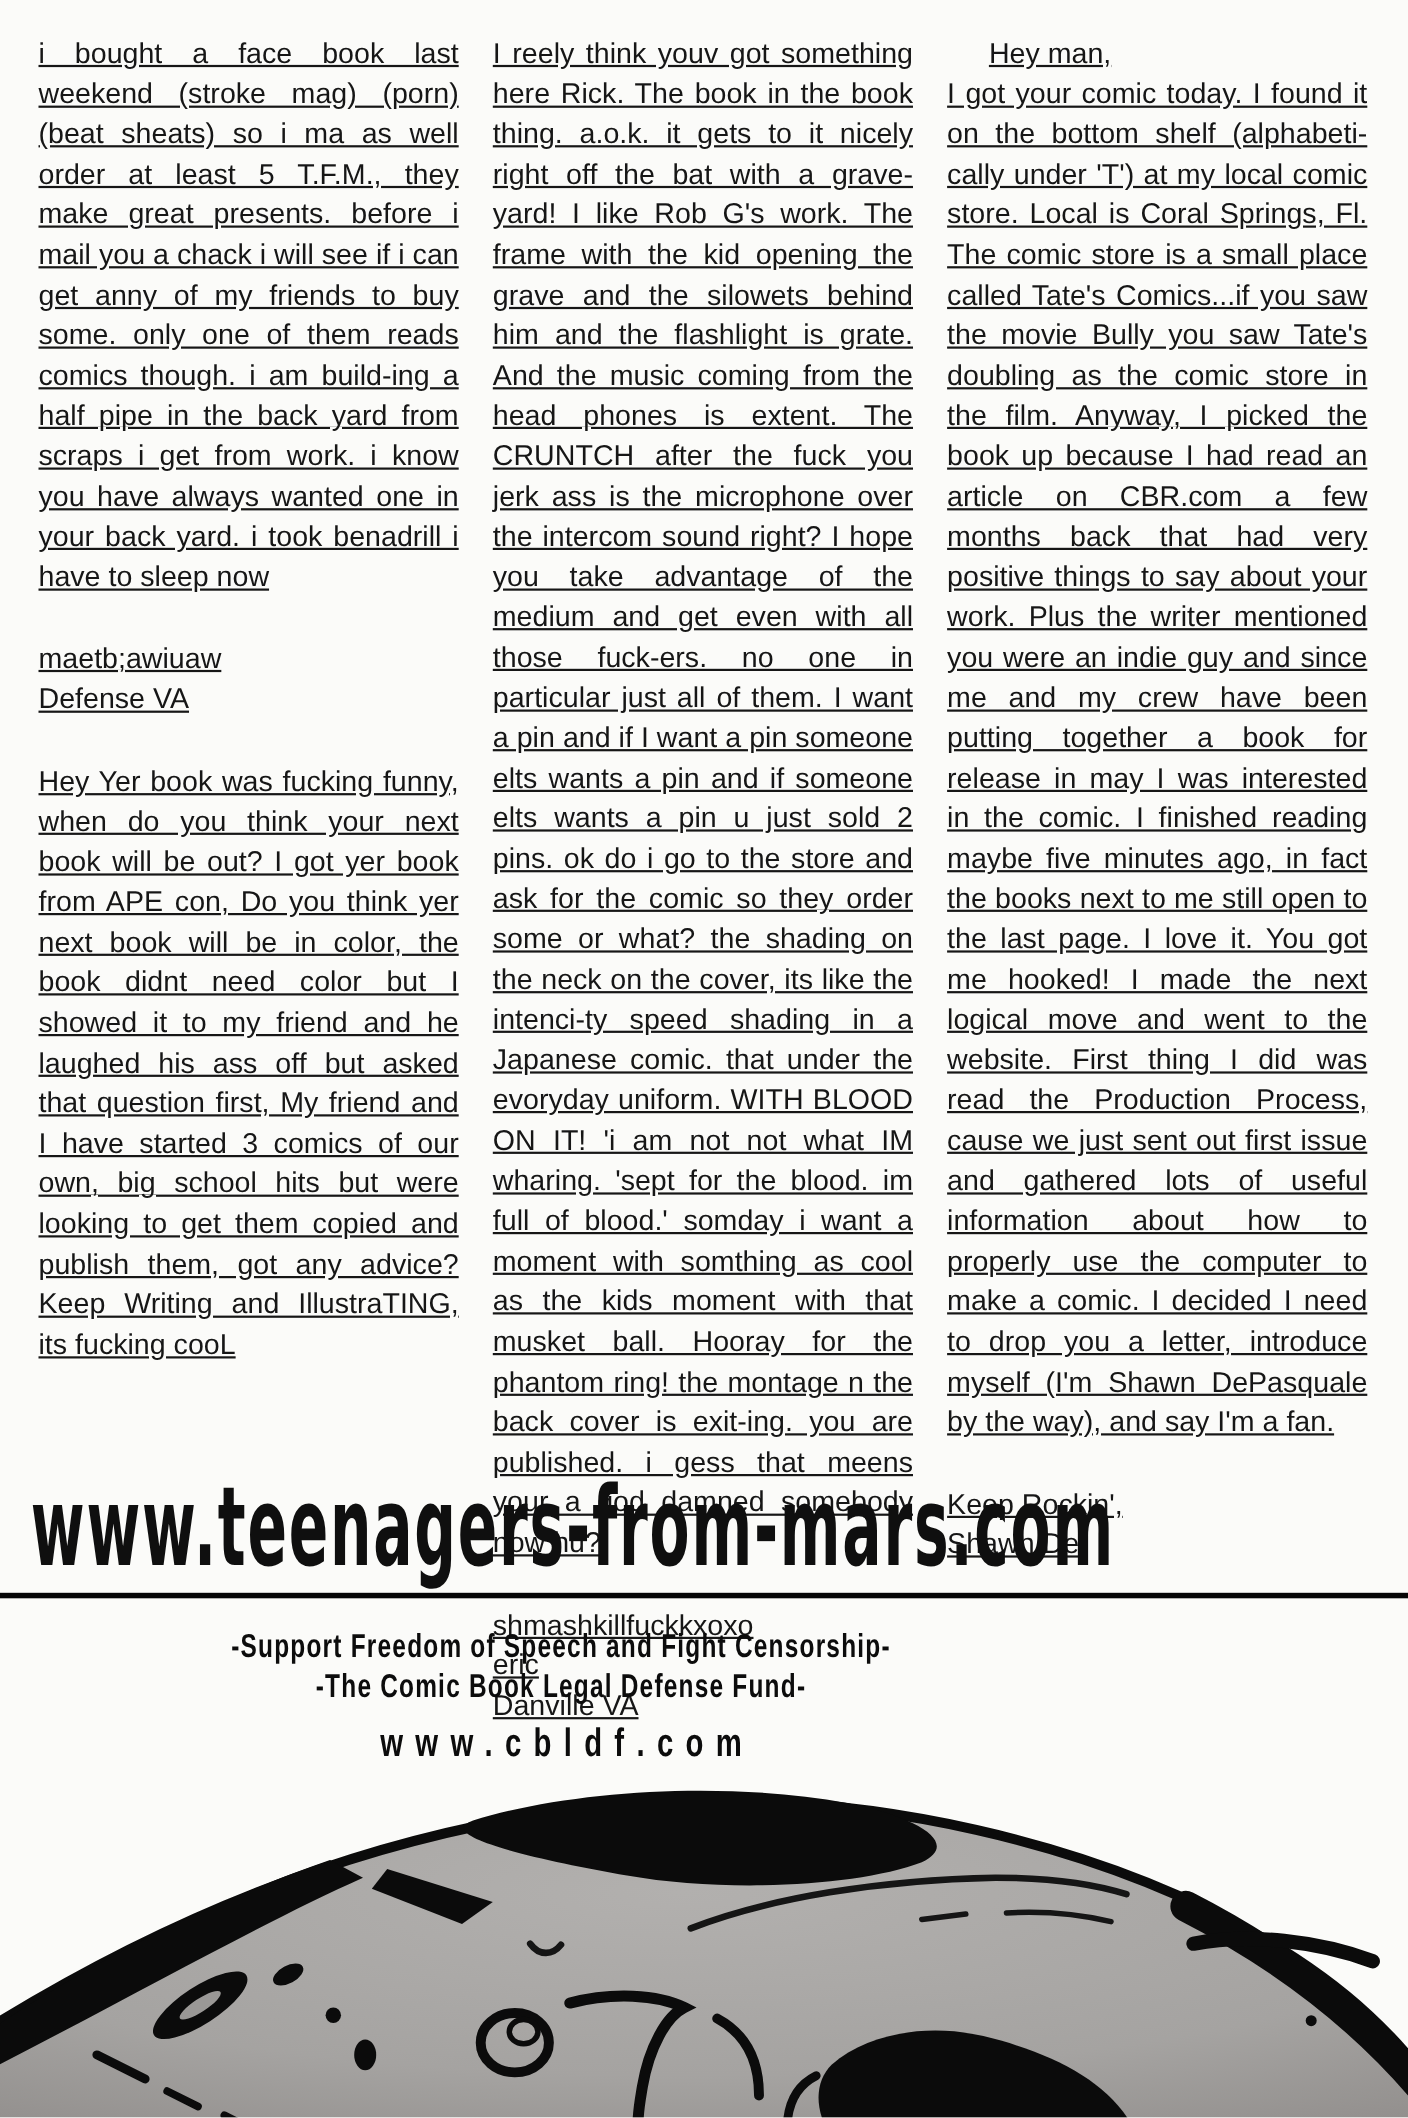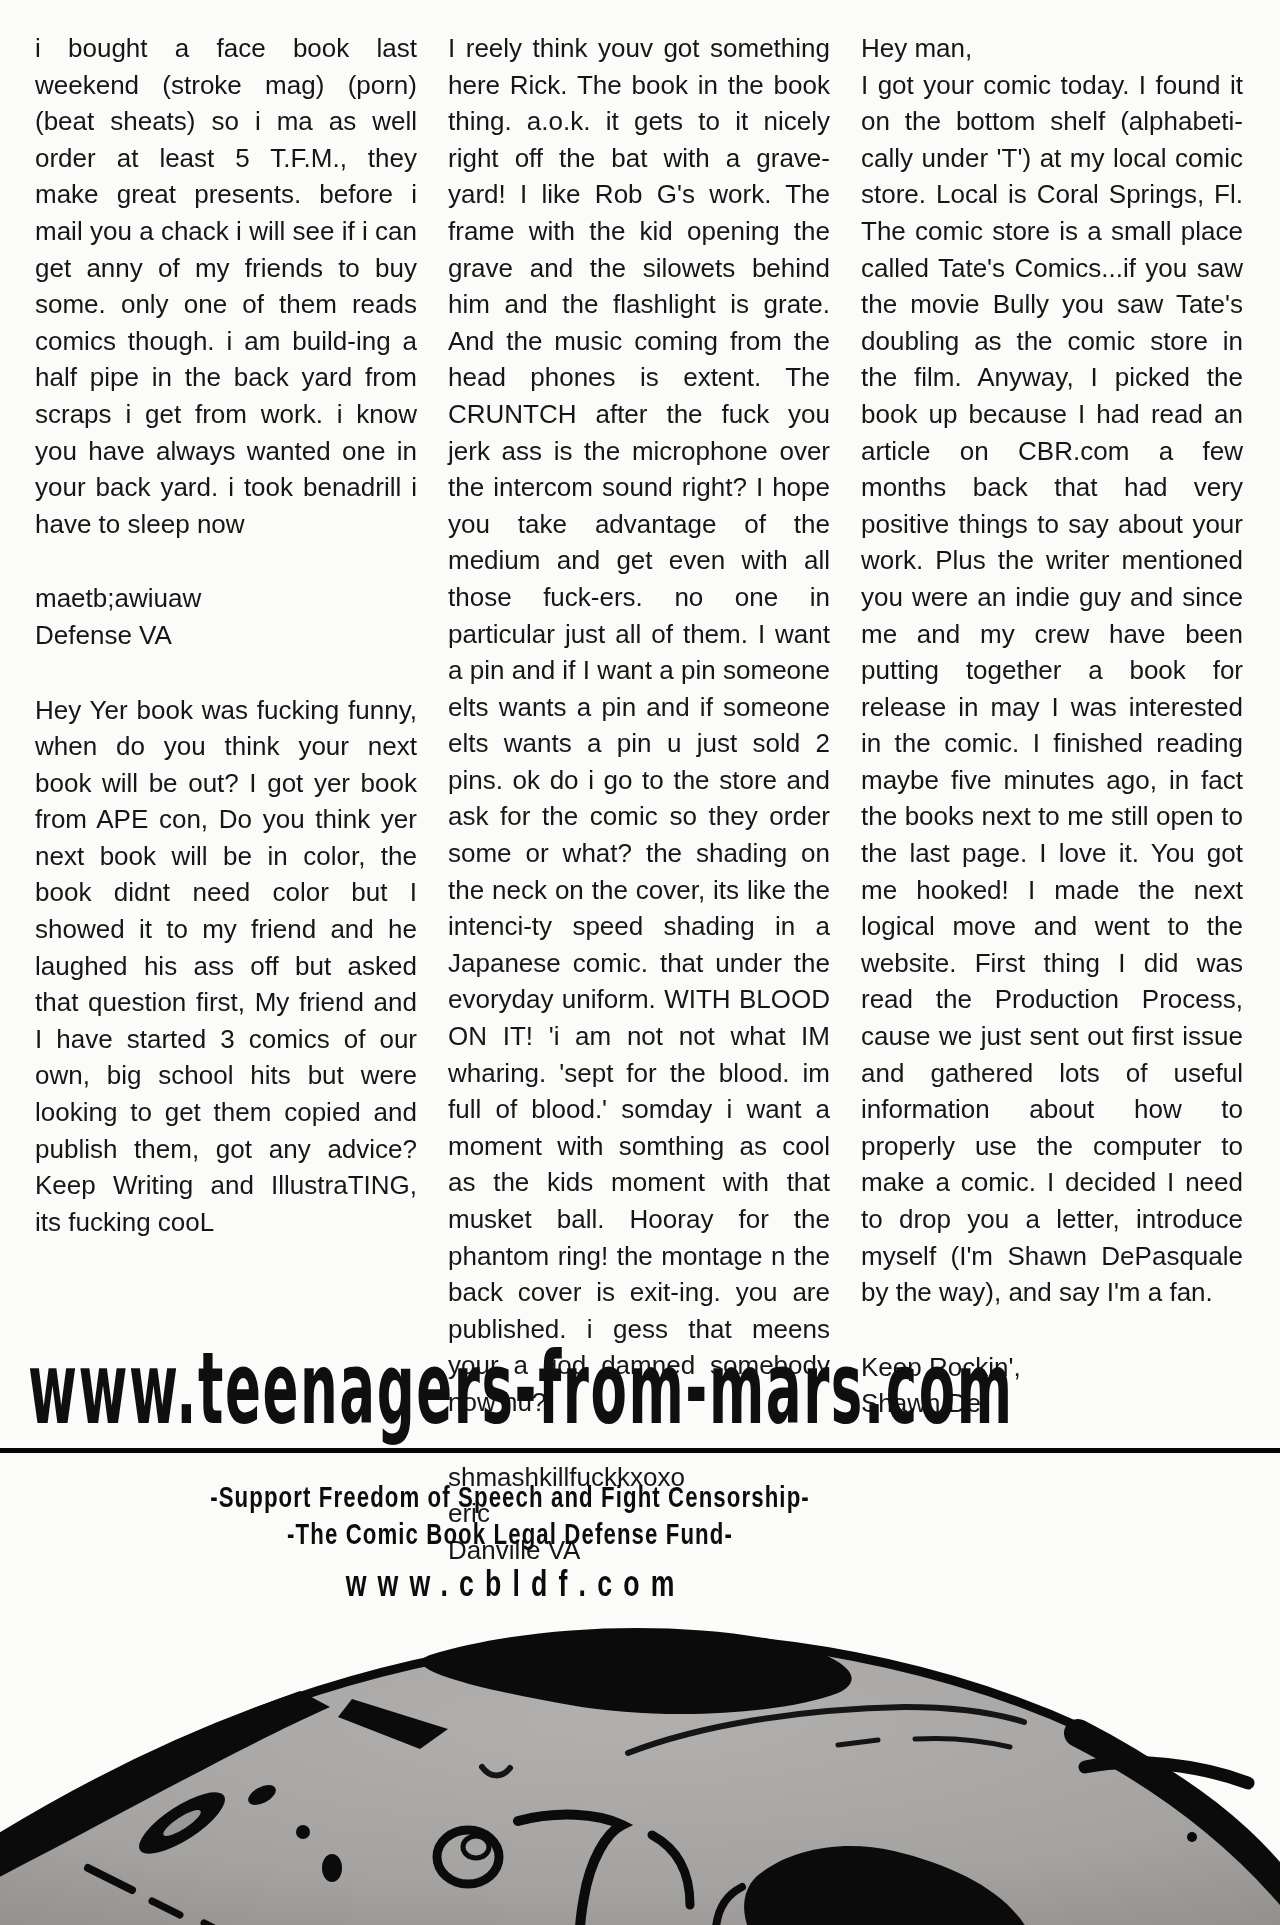--- a/index.html
+++ b/index.html
@@ -3,28 +3,28 @@
 <meta charset="utf-8">
 <style>
   html,body{margin:0;padding:0;}
   body{
     width:1280px;height:1925px;position:relative;overflow:hidden;
     background:#fbfbf9;color:#161616;
     font-family:"Liberation Sans",sans-serif;
   }
   .columns{
     position:absolute;top:30px;left:35px;width:1208px;
-    display:flex;gap:31px;
+    display:flex;gap:31px;text-decoration:underline;
   }
   .col{flex:1;min-width:0;font-size:26px;line-height:36.6px;}
   .block{margin:0;}
   .block + .block{margin-top:38px;}
   .para{text-align:justify;}
   .sig{white-space:pre-line;text-align:left;}
-  .salutation{text-align:left;}
+  .salutation{text-align:left;margin-left:38px;}
   .col .salutation + .block{margin-top:0;}
   .url-banner{
     position:absolute;top:1330px;left:28px;
     font-family:"DejaVu Sans",sans-serif;font-weight:bold;
     font-size:100px;letter-spacing:3px;white-space:nowrap;color:#0f0f0f;
     transform:scaleX(.53);transform-origin:0 0;
   }
   .rule{
     position:absolute;top:1448px;left:0;width:1280px;height:5px;
     background:#060606;border:none;margin:0;

